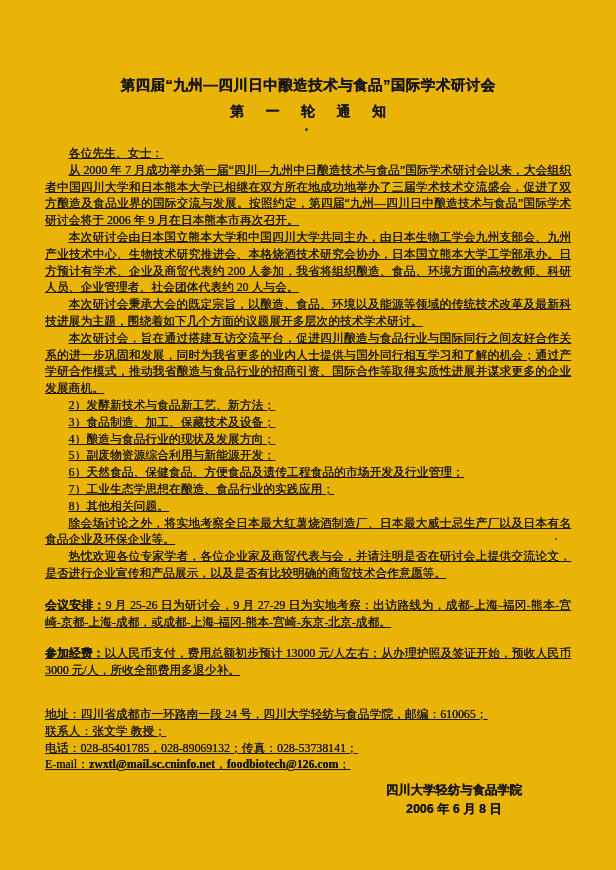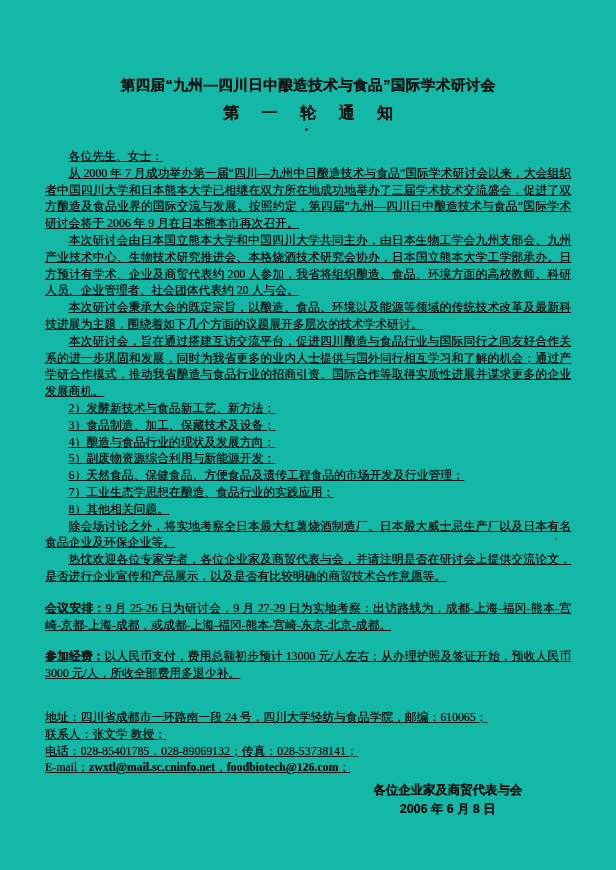--- a/index.html
+++ b/index.html
@@ -1,39 +1,39 @@
 <!DOCTYPE html>
 <html><head>
 <meta charset="utf-8">
 <style>
   html, body { margin: 0; padding: 0; background: #ffffff; }
   .page {
     position: relative;
     width: 616px;
     height: 870px;
-    background: #14b8a6;
+    background: #eab308;
     color: #161616;
     font-family: "Liberation Serif", "DejaVu Serif", serif;
     overflow: hidden;
   }
   .title {
     padding-top: 76px;
     text-align: center;
     font-family: "Liberation Sans", "DejaVu Sans", sans-serif;
     font-weight: bold;
     font-size: 14.6px;
     letter-spacing: 0.4px;
     text-shadow: 0.4px 0 0 currentColor;
   }
   .subtitle {
     margin-top: 8px;
     text-align: center;
-    font-family: Liberation Sans, sans-serif;
+    font-family: Liberation Serif, serif;
     font-weight: bold;
-    font-size: 16px;
+    font-size: 14px;
     letter-spacing: 9px;
     text-indent: 9px;
     text-shadow: 0.3px 0 0 currentColor;
   }
   .body {
     margin: 24px 45px 0 45px;
     font-size: 11.8px;
     line-height: 16.8px;
     text-align: justify;
     text-shadow: 0.25px 0 0 currentColor;
@@ -113,19 +113,19 @@
 
     <div class="gap-m"></div>
 
     <p class="flush contact-line">地址：四川省成都市一环路南一段 24 号，四川大学轻纺与食品学院，邮编：610065；</p>
     <p class="flush contact-line">联系人：张文学 教授；</p>
     <p class="flush contact-line">电话：028-85401785，028-89069132；传真：028-53738141；</p>
     <p class="flush contact-line"><span>E-mail：</span><a class="email" href="#">zwxtl@mail.sc.cninfo.net</a><span>，</span><a class="email" href="#">foodbiotech@126.com</a><span>；</span></p>
   </div>
 
   <div class="signature">
-    <div>各位企业家及商贸代表与会</div>
+    <div>四川大学轻纺与食品学院</div>
     <div>2006 年 6 月 8 日</div>
   </div>
 
   <div class="speck speck-1"></div>
   <div class="speck speck-2"></div>
 </div>
 
 </body></html>

